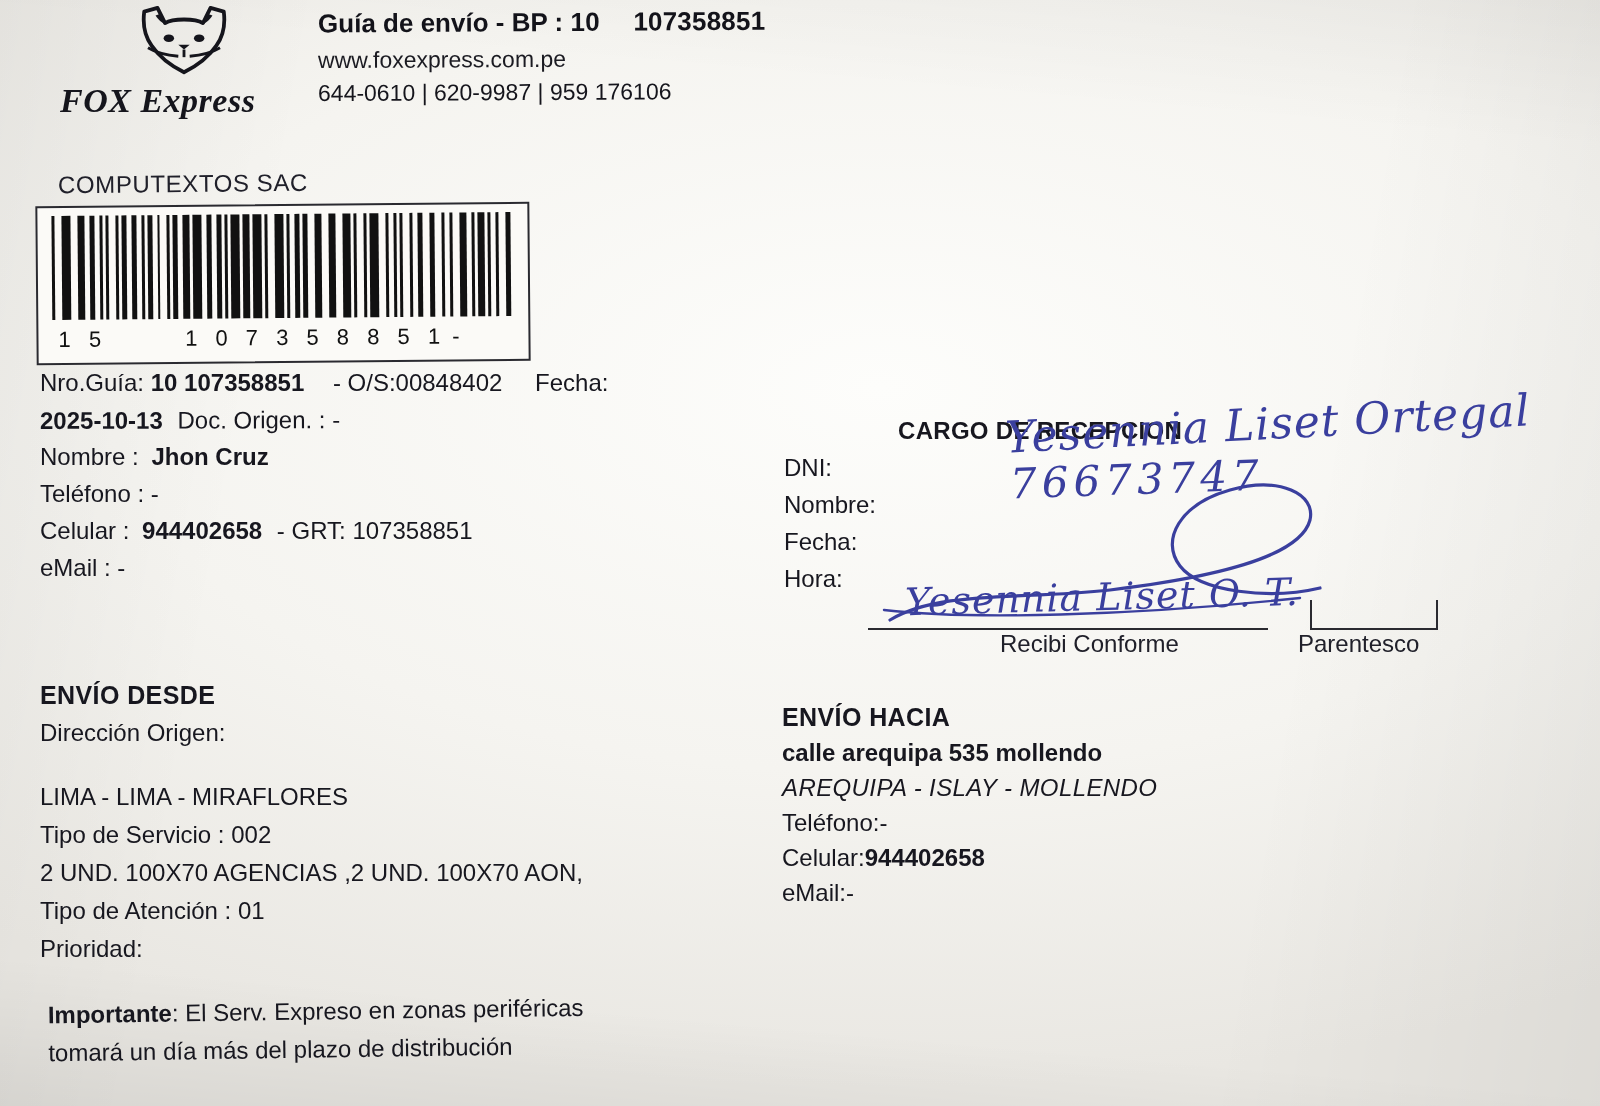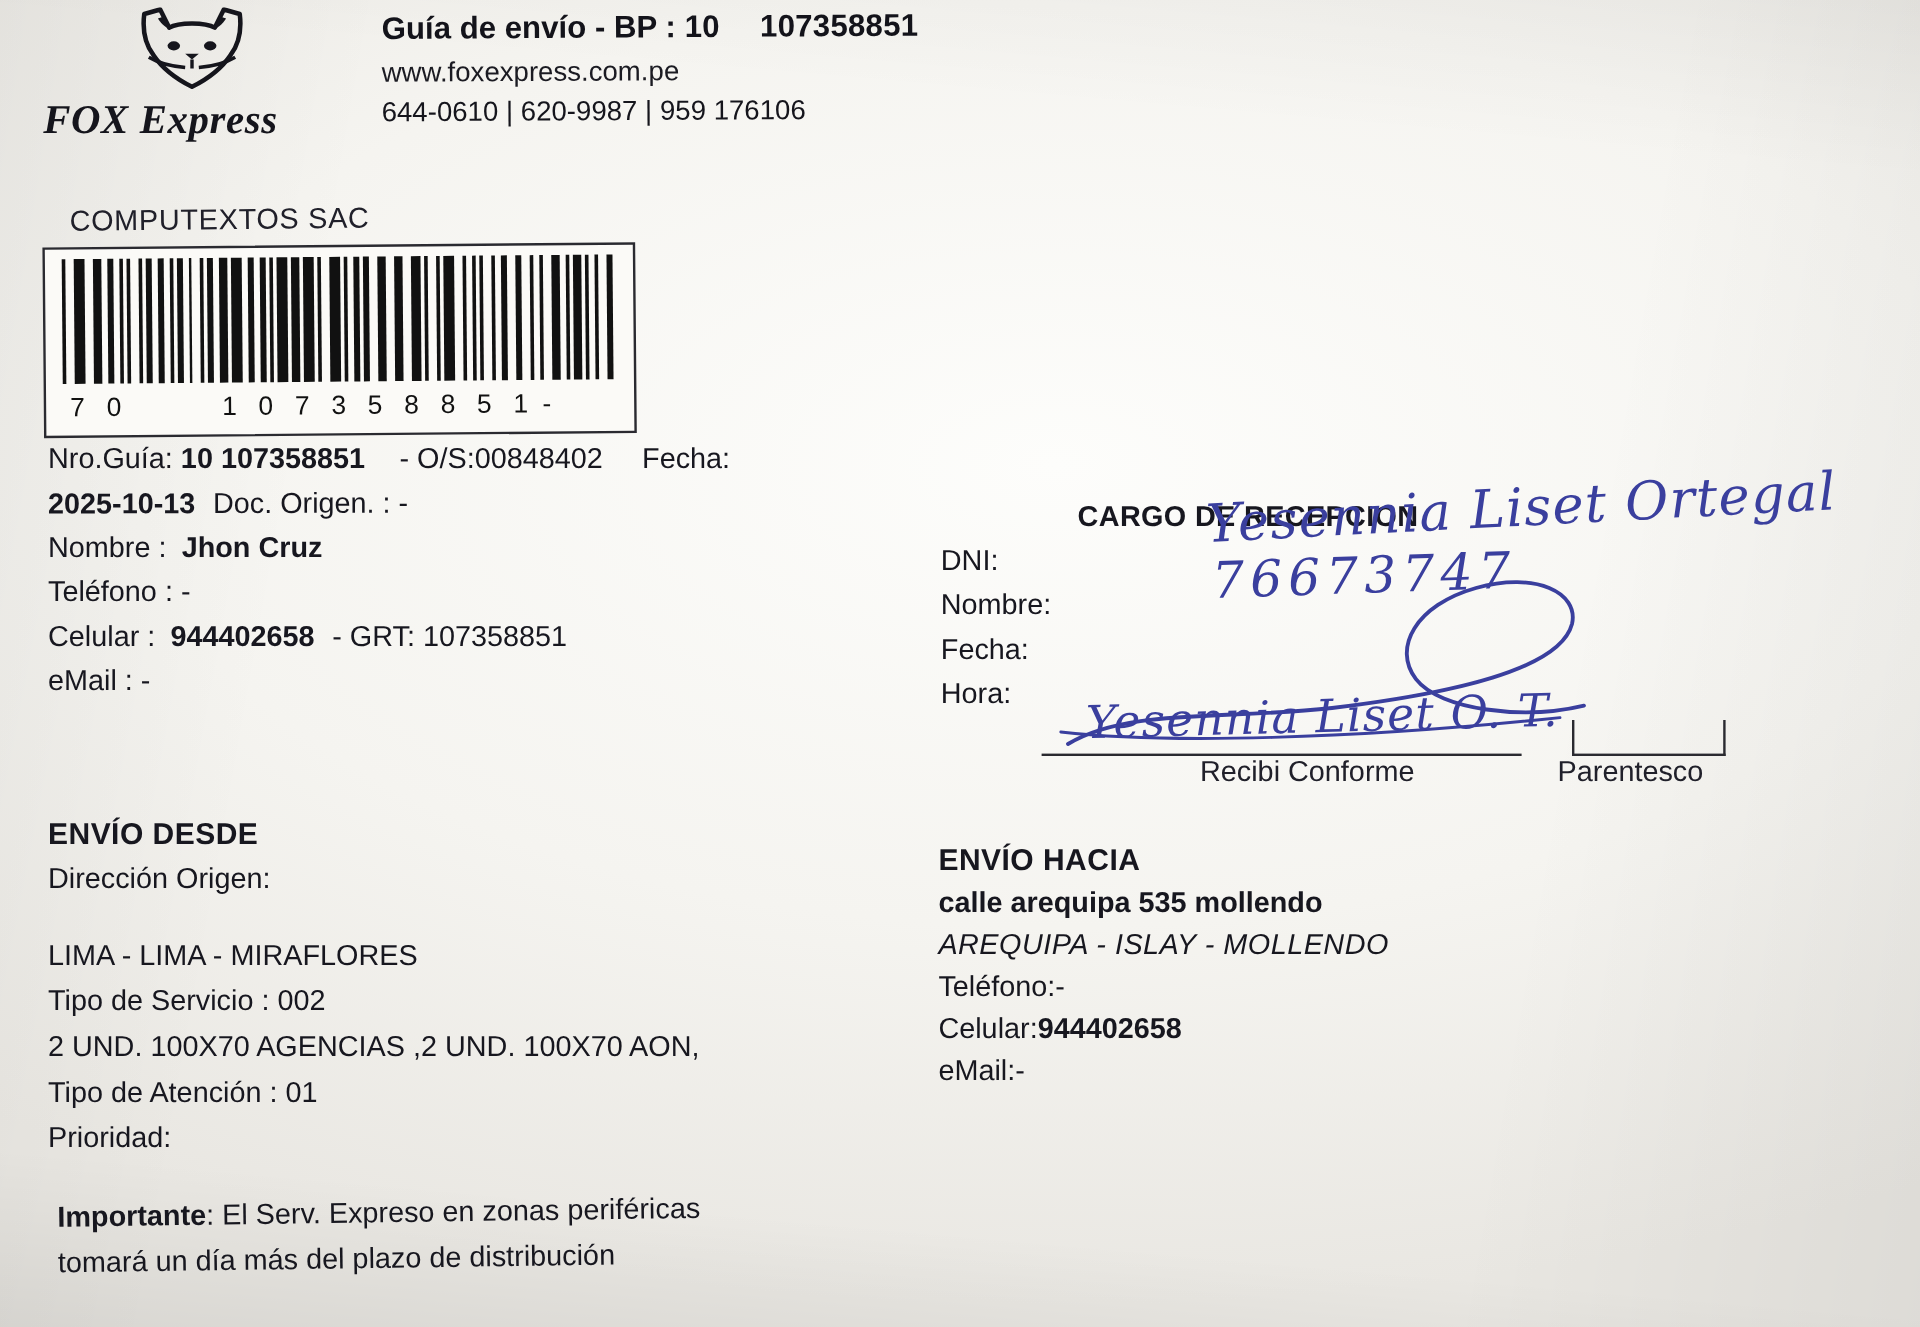--- a/index.html
+++ b/index.html
@@ -29,21 +29,21 @@
     background:
       linear-gradient(100deg, rgba(0,0,0,0.045) 0%, rgba(0,0,0,0) 18%, rgba(0,0,0,0) 78%, rgba(0,0,0,0.05) 100%),
       linear-gradient(185deg, rgba(0,0,0,0.04) 0%, rgba(0,0,0,0) 12%, rgba(0,0,0,0) 88%, rgba(0,0,0,0.07) 100%);
     pointer-events: none;
   }
 
   .abs { position: absolute; }
 
   
   #logo-block {
-    left: 36px; top: 6px; width: 260px; height: 118px;
+    left: 60px; top: 6px; width: 260px; height: 118px;
   }
   #fox-mark {
     position: absolute; left: 76px; top: 0px; width: 96px; height: 72px;
   }
   #logo-text {
     position: absolute; left: 0px; top: 76px; width: 260px;
     font-family: "Liberation Serif", serif;
     font-style: italic;
     font-weight: bold;
     font-size: 34px;
@@ -260,21 +260,21 @@
         <i style="width: 3px; margin-right: 5px;"></i>
         <i style="width: 3px; margin-right: 7px;"></i>
         <i style="width: 7px; margin-right: 5px;"></i>
         <i style="width: 3px; margin-right: 3px;"></i>
         <i style="width: 7px; margin-right: 3px;"></i>
         <i style="width: 3px; margin-right: 5px;"></i>
         <i style="width: 3px; margin-right: 7px;"></i>
         <i style="width: 5px; margin-right: 3px;"></i>
       </div>
     <div id="barcode-digits">
-      <span id="bc-left">7 0</span>
+      <span id="bc-left">1 5</span>
       <span id="bc-mid">1 0 7 3 5 8 8 5 1</span>
       <span id="bc-right">-</span>
     </div>
   </div>
 
   <div id="left-info" class="abs">
     <div class="row">
       <span>Nro.Guía:</span>
       <b>10</b>
       <b>107358851</b>

